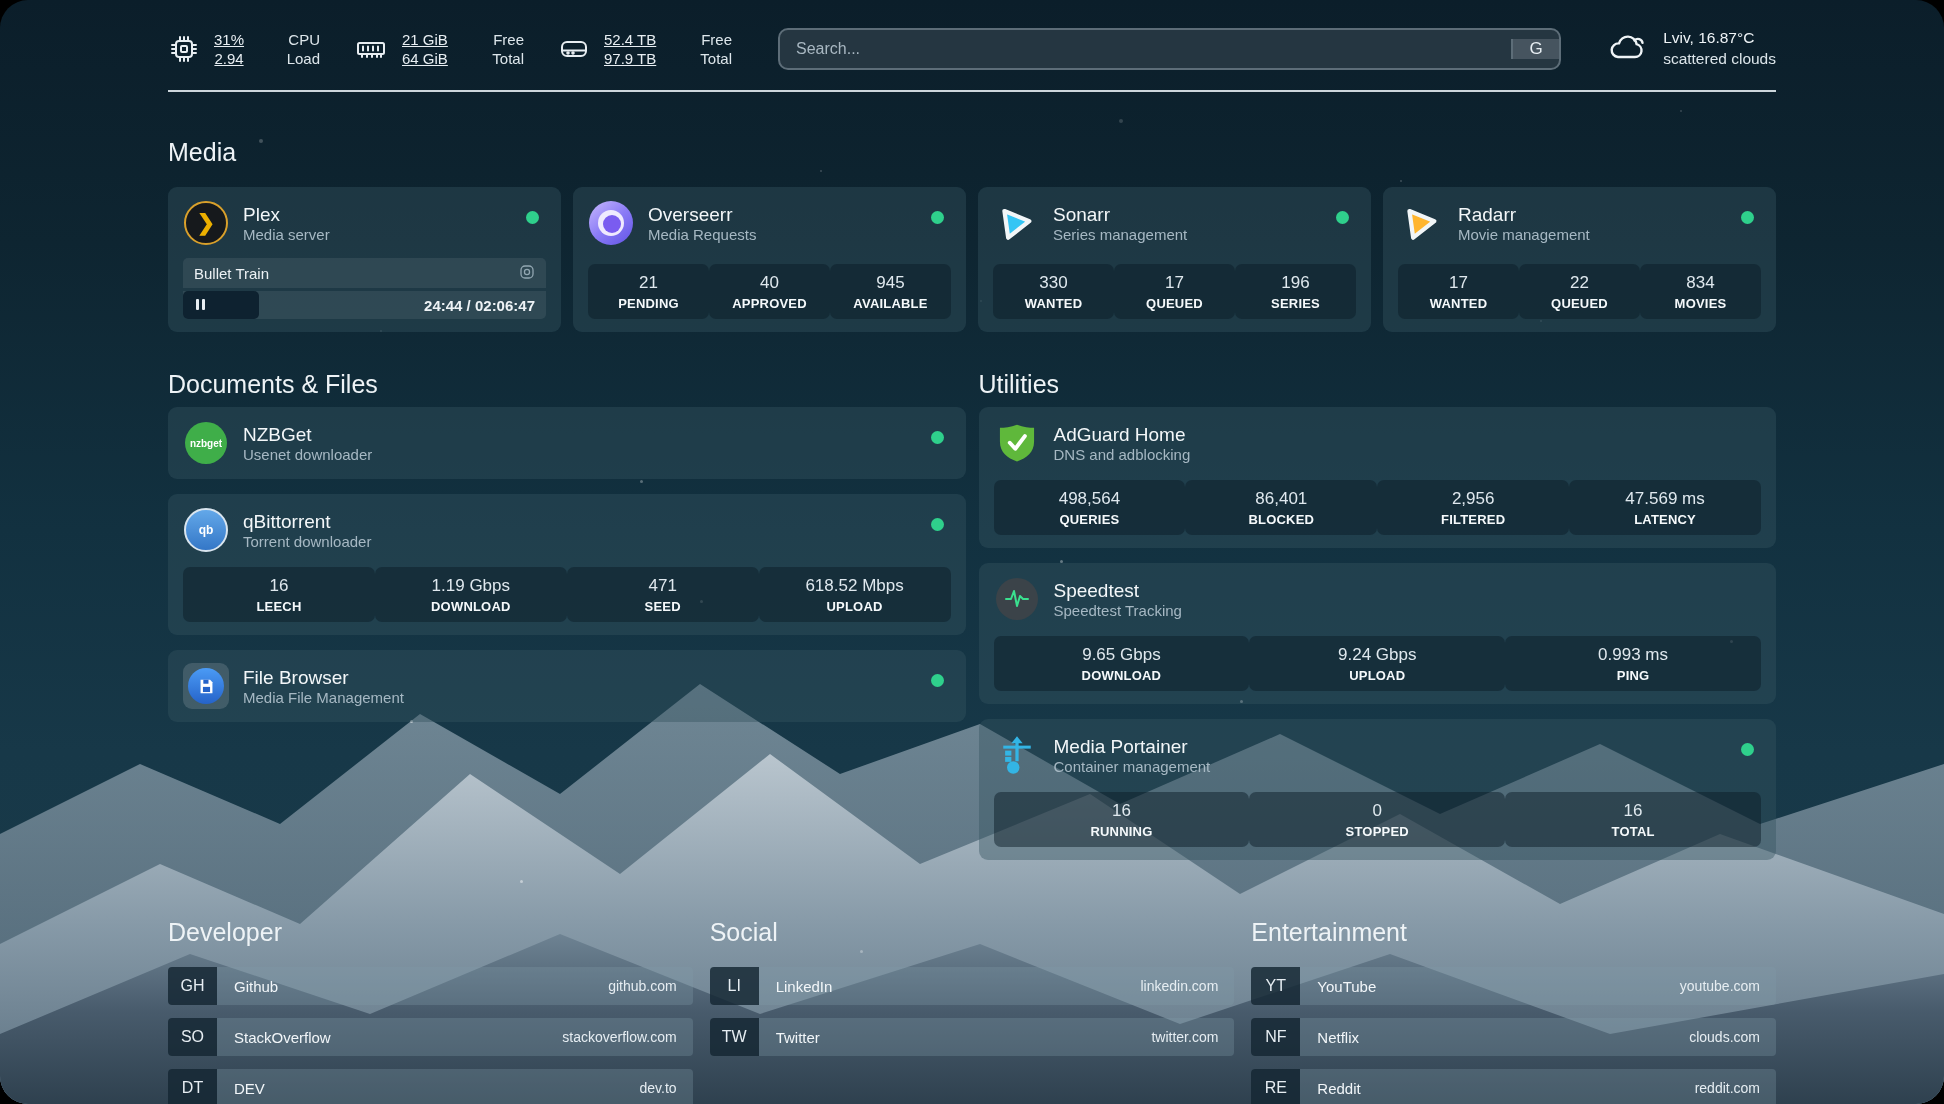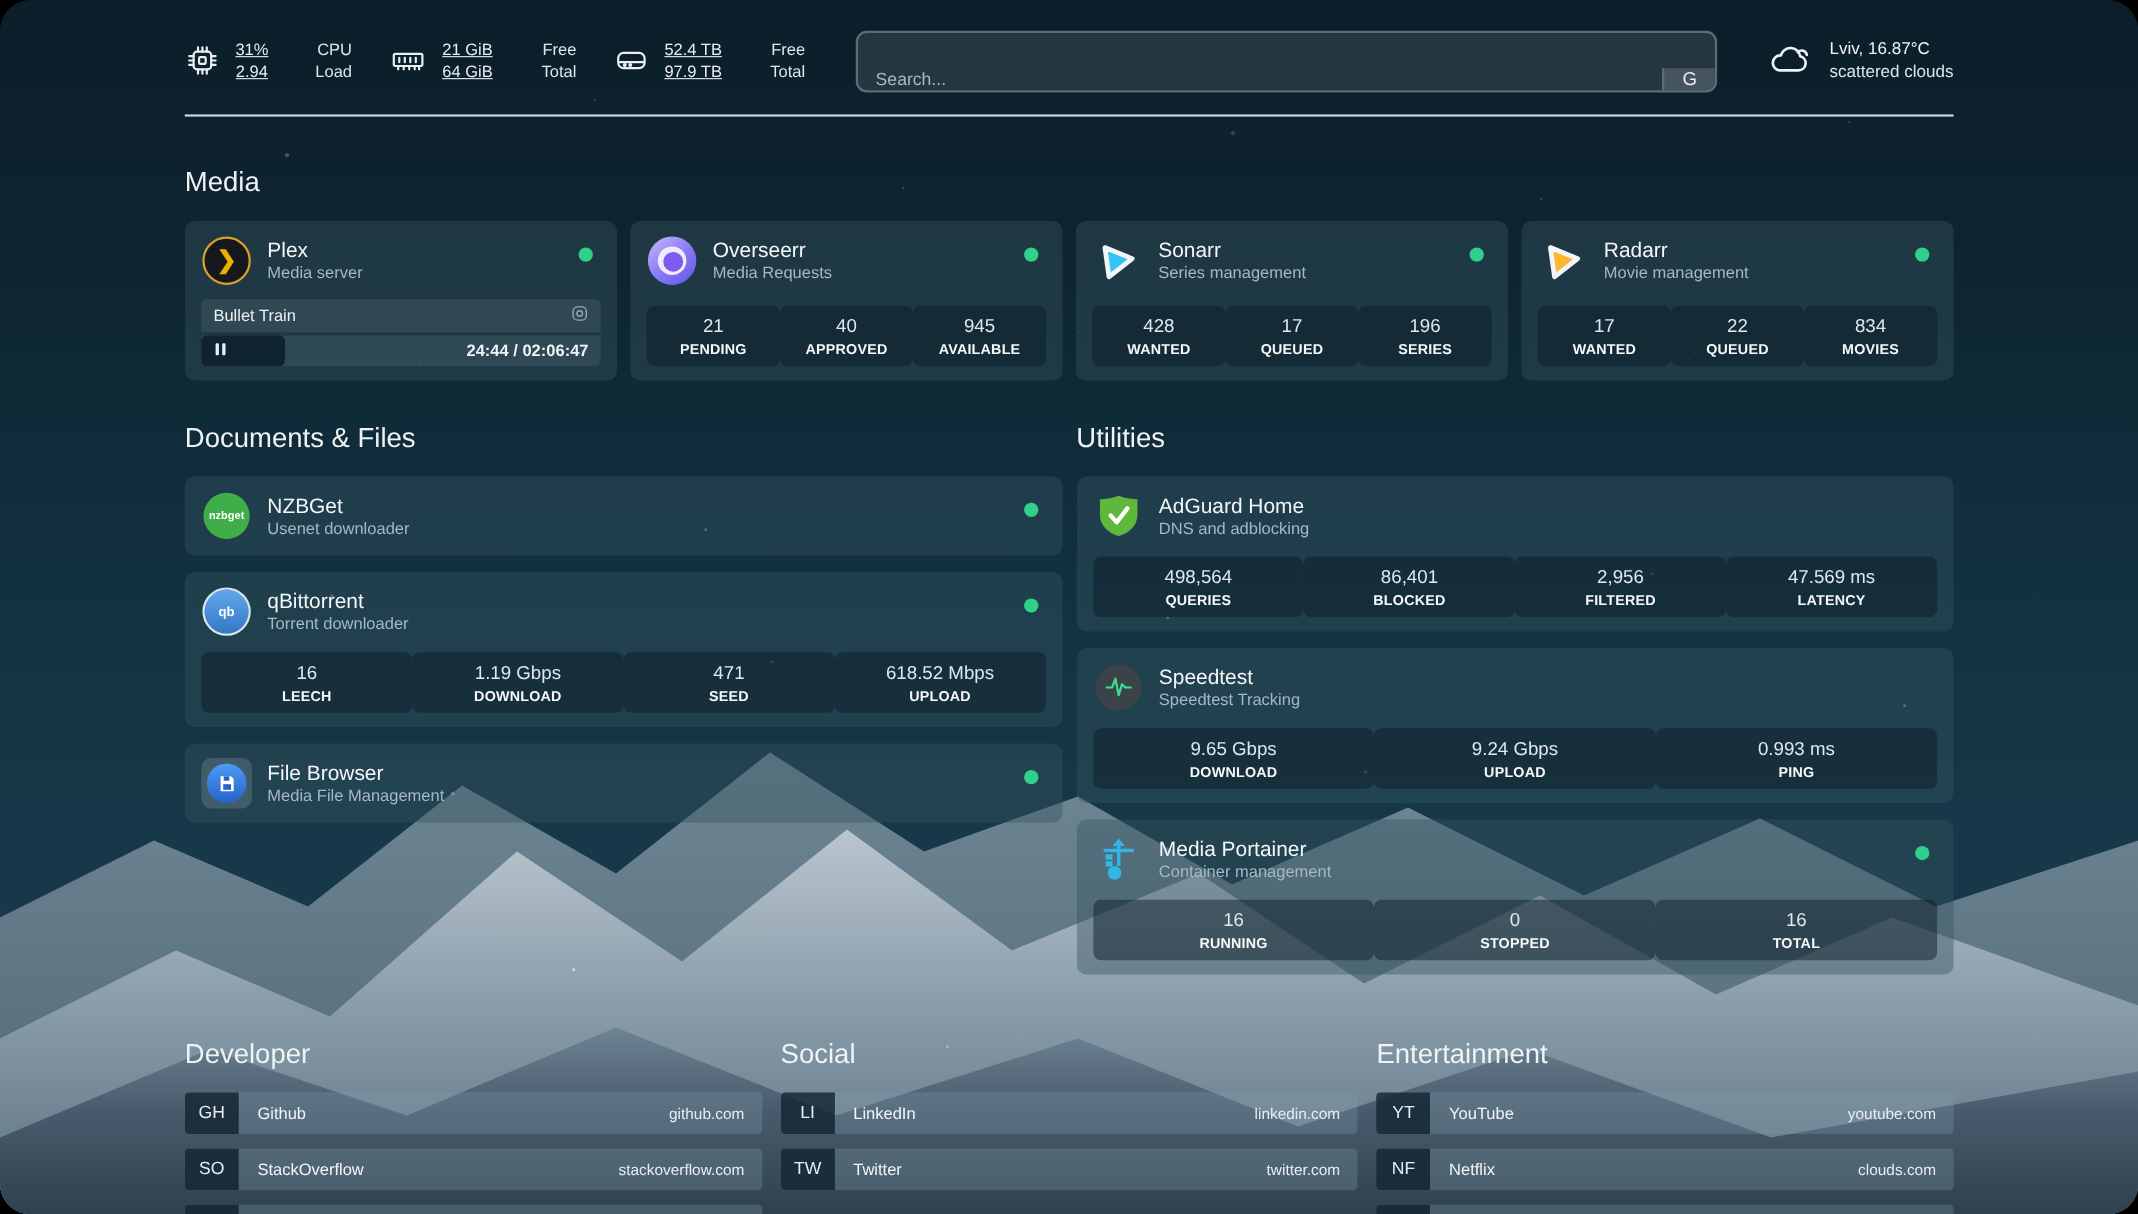--- a/index.html
+++ b/index.html
@@ -25,37 +25,37 @@
   .content { position:relative; z-index:2; width:1608px; margin:0 auto; }
 
   
   .topbar { display:flex; align-items:center; padding-top:28px; }
   .res { display:flex; align-items:flex-start; margin-right:34px; color:#e8eef2; }
   .res-icon { margin-right:14px; margin-top:3px; color:#e8eef2; }
   .res-text { display:flex; justify-content:space-between; gap:26px; font-size:15px; line-height:1.3; }
   .res-vals { text-align:center;text-decoration:underline; } .res-labels { text-align:right; color:#dde6eb; }
   .res-bar { margin-top:6px; height:4px; border-radius:2px; background:rgba(255,255,255,.22); overflow:hidden; }
   .res-bar-fill { height:100%; background:#ccd7dd; border-radius:2px; }
-  .searchbar { flex:1; display:flex; align-items:flex-end; height:56px; margin:0 46px 0 12px;
+  .searchbar { flex:1; display:flex; align-items:center; height:42px; margin:0 46px 0 12px;
     border:2px solid #5d6d78; border-radius:10px; background:rgba(44,60,71,.8); overflow:hidden; }
   .search-input { flex:1; background:transparent; border:none; outline:none; color:#e8eef2; font-size:16px; padding:0 16px; font-family:"Liberation Sans",sans-serif; }
   .search-input::placeholder { color:#a9b8c2; }
   .search-btn { width:48px; background:#46545f; color:#e6edf2; border:none; border-left:2px solid #5d6d78;
     font-size:17px; font-family:"Liberation Sans",sans-serif; cursor:pointer; }
   .weather { display:flex; align-items:center; gap:14px; color:#eef3f6; }
   .weather-text { font-size:15.5px; line-height:1.35; }
   .weather-cond { color:#dce5ea; }
   .divider { height:2px; background:#ccd6db; margin-top:20px; }
 
   
   .section-title { font-size:25px; font-weight:500; color:#eef3f6; }
   .media-title { margin:46px 0 20px; }
   .grid4 { display:grid; grid-template-columns:repeat(4,1fr); gap:12px; }
   .cols2 { display:grid; grid-template-columns:1fr 1fr; gap:13px; margin-top:38px; align-items:start; }
-  .col-title { margin-bottom:20px; }
+  .col-title { margin-bottom:8px; }
   .vstack { display:flex; flex-direction:column; gap:15px; }
 
   .card { position:relative; background:rgba(52,83,96,.42); border-radius:9px; padding:13px 15px; display:flex; flex-direction:column; }
   .media-card { min-height:124px; }
   .card-head { display:flex; align-items:center; gap:14px; padding-right:30px; }
   .svc-icon { width:46px; height:46px; flex:none; display:flex; align-items:center; justify-content:center; }
   .svc-title { font-size:19px; font-weight:500; color:#f3f7f9; line-height:1.25; }
   .svc-desc { font-size:15px; color:#a6b8c3; }
   .dot { position:absolute; top:24px; right:22px; width:13px; height:13px; border-radius:50%; }
 
@@ -303,21 +303,21 @@
             </svg>
           </span>
           <span>
             <div class="svc-title">Sonarr</div>
             <div class="svc-desc">Series management</div>
           </span>
         </div>
         <span class="dot" style="background:#2fd08c"></span>
         <div class="stats">
           <div class="stat">
-            <div class="stat-value">428</div>
+            <div class="stat-value">330</div>
             <div class="stat-label">WANTED</div>
           </div>
           <div class="stat">
             <div class="stat-value">17</div>
             <div class="stat-label">QUEUED</div>
           </div>
           <div class="stat">
             <div class="stat-value">196</div>
             <div class="stat-label">SERIES</div>
           </div>

